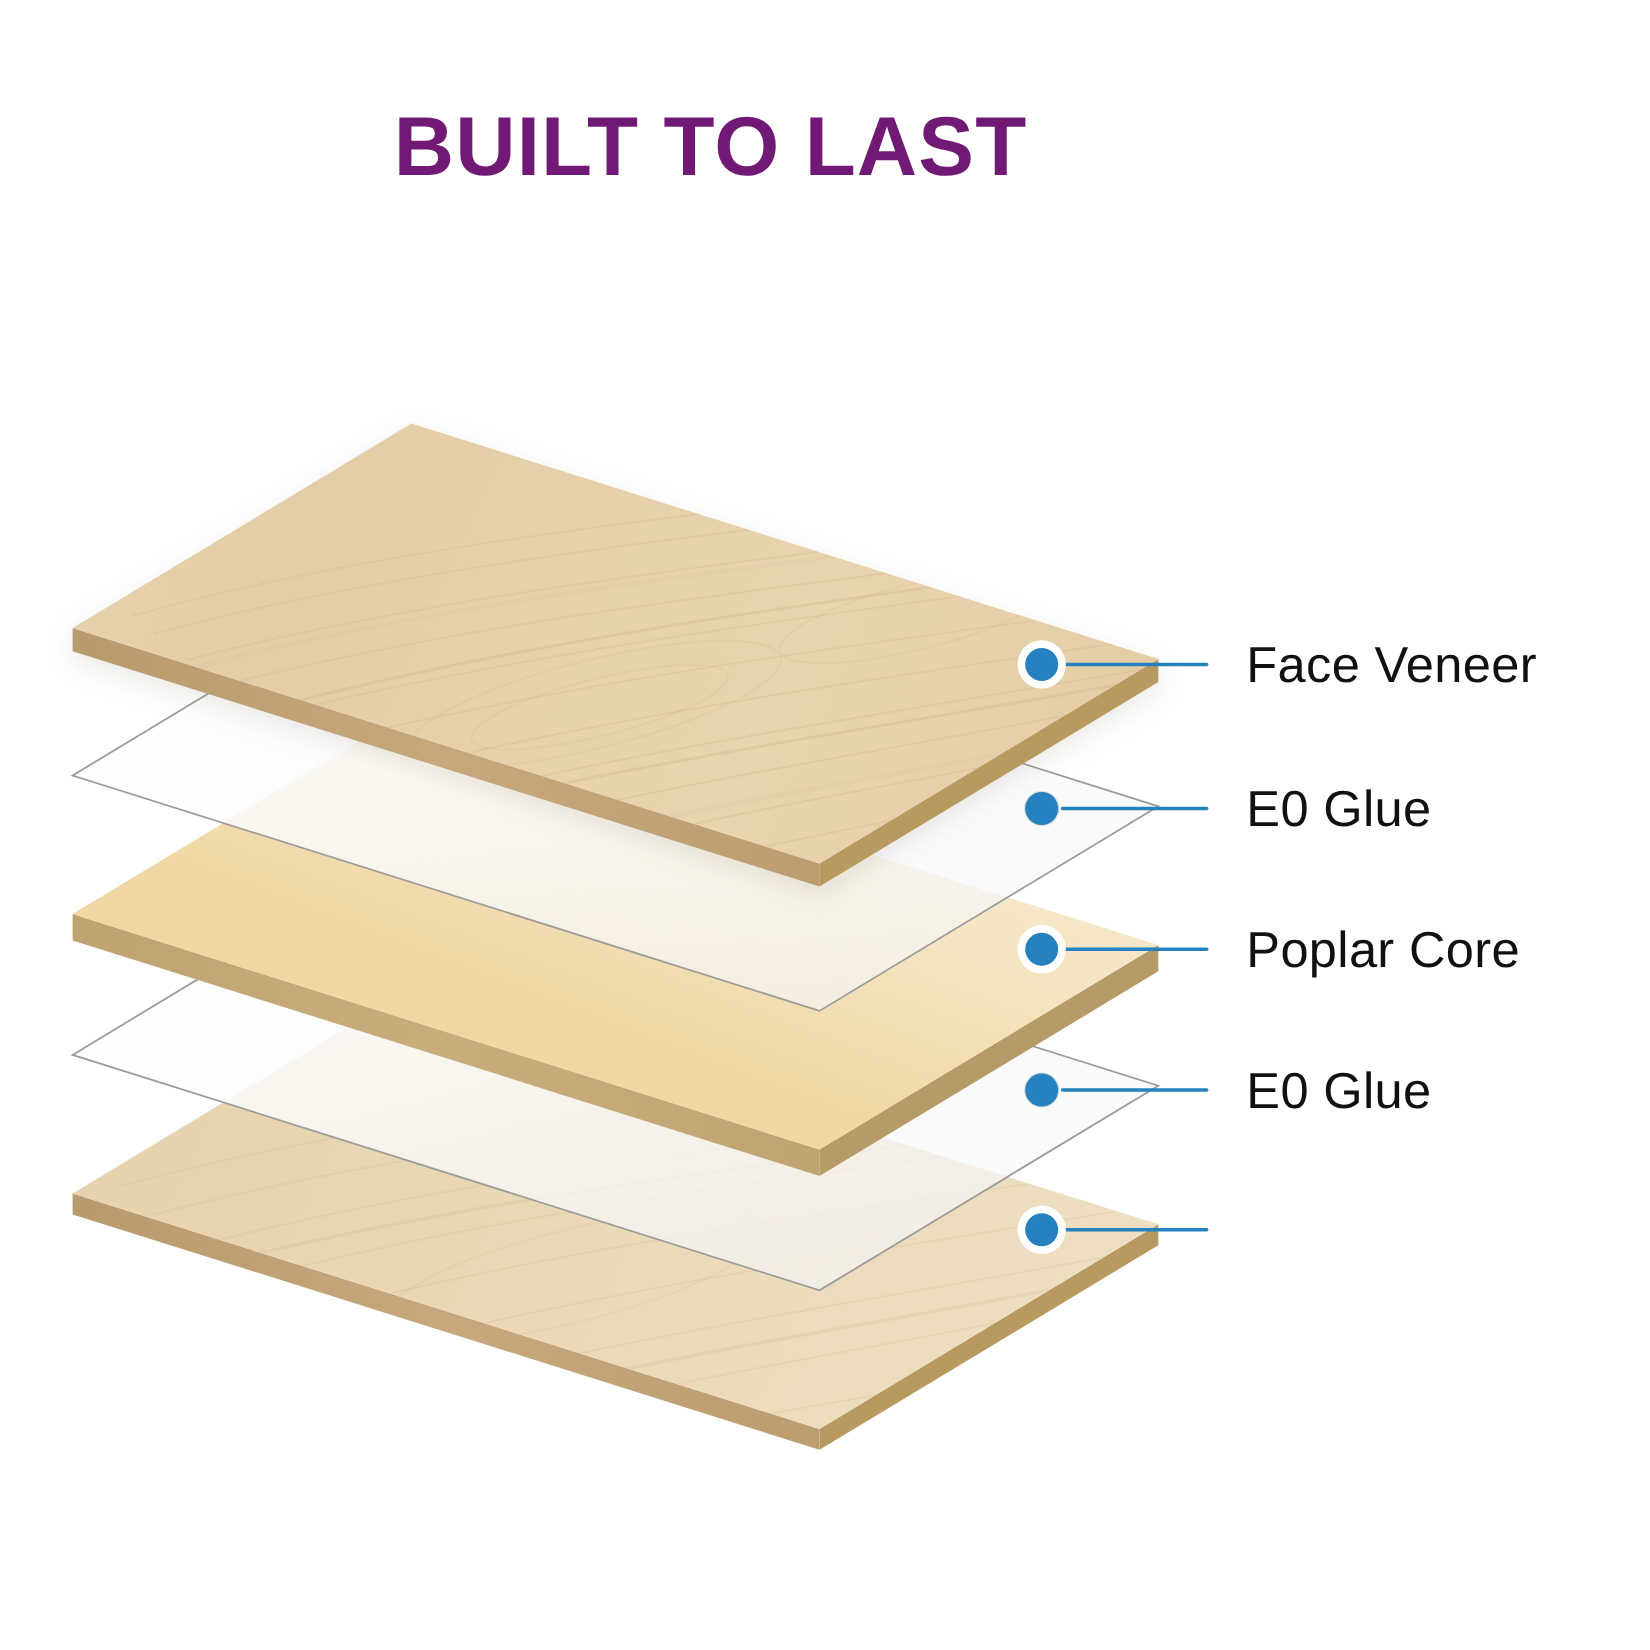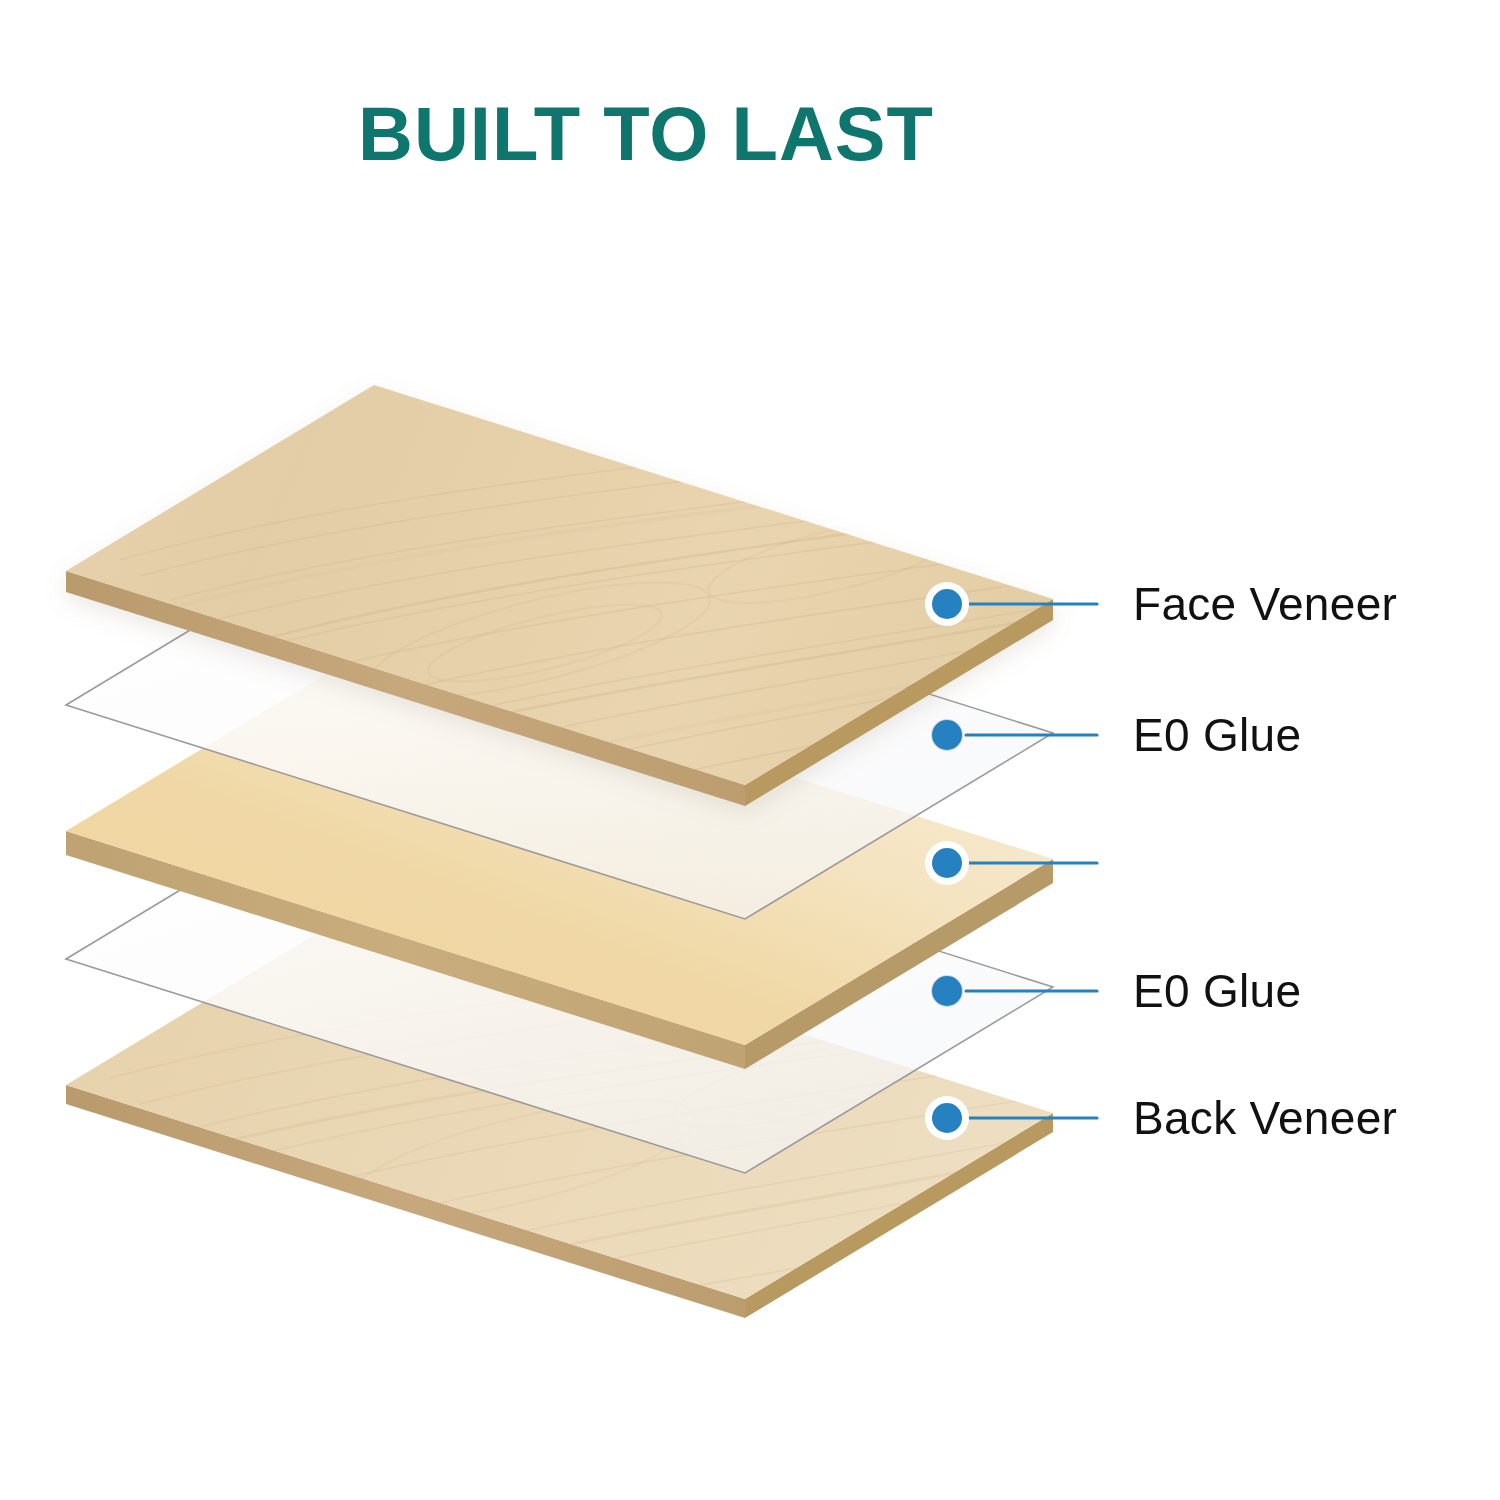--- a/index.html
+++ b/index.html
@@ -17,21 +17,21 @@
   
   #title {
     position: absolute;
     left: 0; top: 96px;
     width: 1292px;
     text-align: center;
     font-family: "Liberation Sans", sans-serif;
     font-weight: 700;
     font-size: 76px;
     letter-spacing: 1px;
-    color: #0f766e;
+    color: #701a75;
     line-height: 1.0;
     white-space: nowrap;
   }
   #subtitle {
     position: absolute;
     left: 0; top: 208px;
     width: 1500px;
     text-align: center;
     font-family: "Liberation Sans", sans-serif;
     font-weight: 400;
@@ -229,18 +229,18 @@
         <circle cx="947" cy="1118" r="22" fill="#ffffff"></circle>
         <circle cx="947" cy="1118" r="15" fill="#2581c0"></circle>
       </g>
     </g>
   </svg>
 
   <div class="callout-label" style="left:1133px; top:604px;">Face Veneer</div>
 
   <div class="callout-label" style="left:1133px; top:735px;">E0 Glue</div>
 
+  <div class="callout-label" style="left:1133px; top:863px;">Poplar Core</div>
 
   <div class="callout-label" style="left:1133px; top:991px;">E0 Glue</div>
 
-  <div class="callout-label" style="left:1133px; top:1118px;">Back Veneer</div>
 
 </div>
 
 </body></html>

